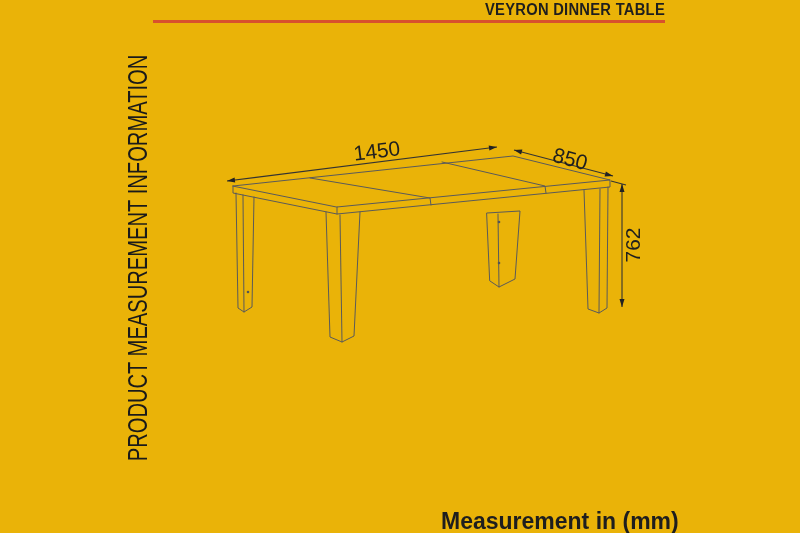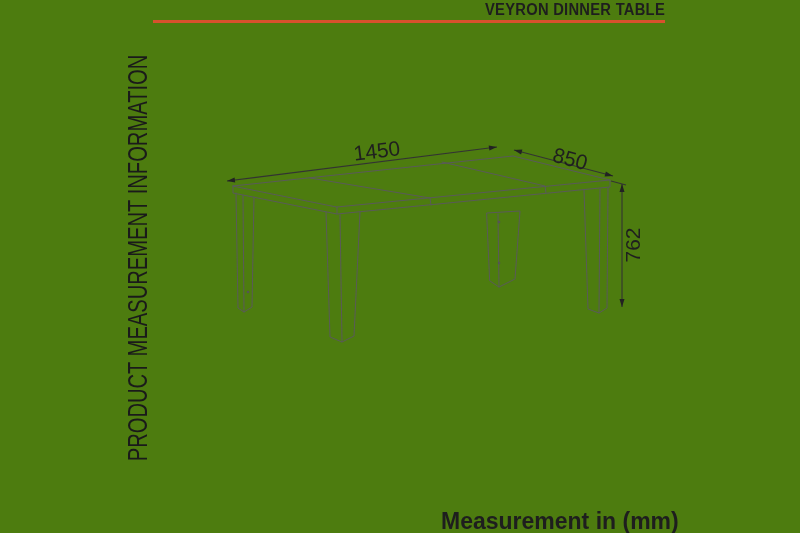--- a/index.html
+++ b/index.html
@@ -1,19 +1,19 @@
 <!DOCTYPE html>
 <html><head>
 <meta charset="utf-8">
 <style>
   html,body{margin:0;padding:0;}
   .page{
     position:relative;
     width:800px;height:533px;
-    background:#4d7c0f;
+    background:#eab308;
     overflow:hidden;
     font-family:"Liberation Sans", sans-serif;
   }
   .title{
     position:absolute;
     left:485px;top:0px;
     font-size:16px;line-height:19px;
     font-weight:bold;
     color:#1E1E1E;
     letter-spacing:0.3px;

